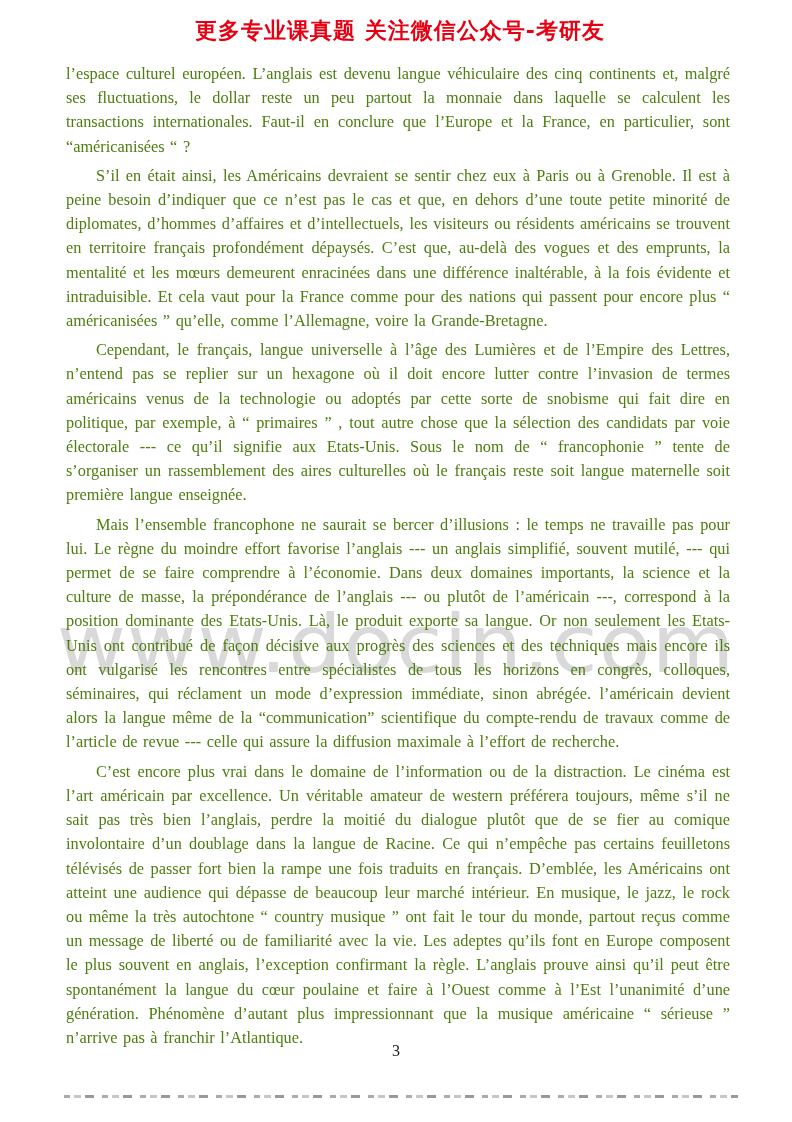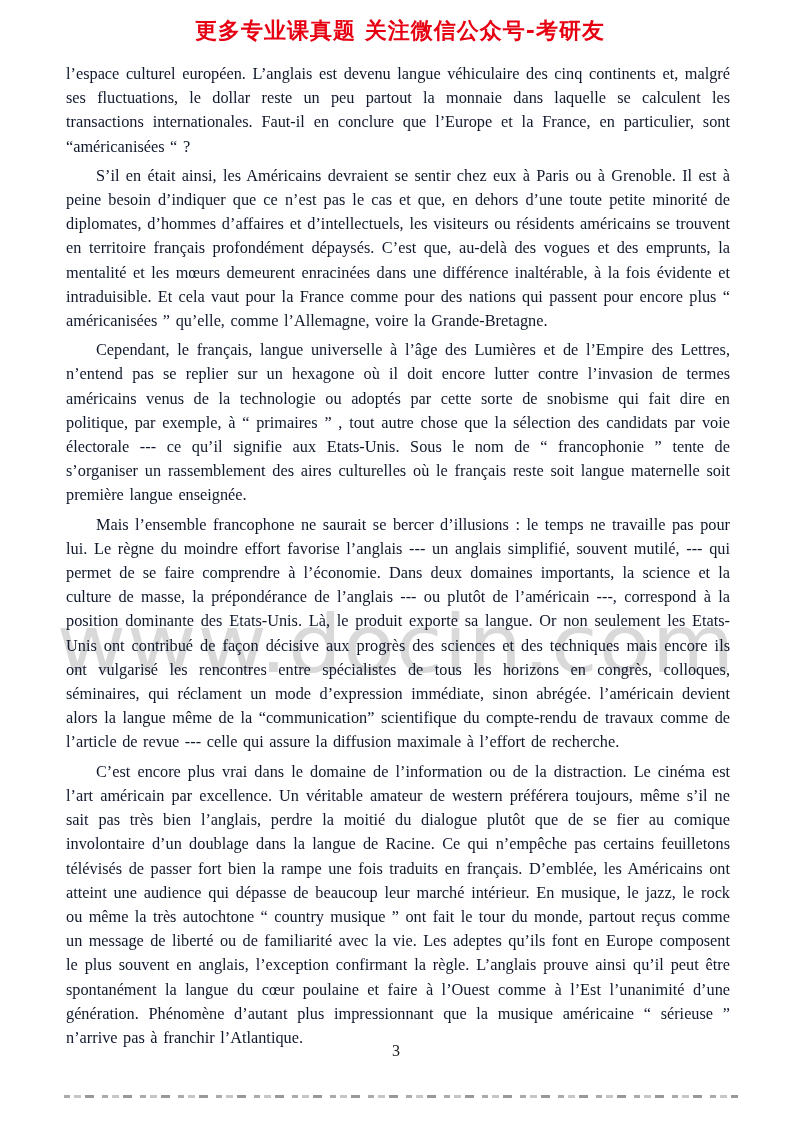--- a/index.html
+++ b/index.html
@@ -39,21 +39,21 @@
     z-index: 0;
     user-select: none;
     white-space: nowrap;
   }
   .body-text {
     position: absolute;
     top: 62px;
     left: 66px;
     width: 664px;
     z-index: 1;
-    color: #0f172a;
+    color: #4d7c0f;
     font-size: 16.3px;
     line-height: 24.2px;
     text-align: justify;
     word-spacing: 1.5px;
   }
   .para { margin: 0 0 5px 0; text-indent: 30px; }
   .para.no-indent { text-indent: 0; }
   .page-number {
     position: absolute;
     top: 1042px;

